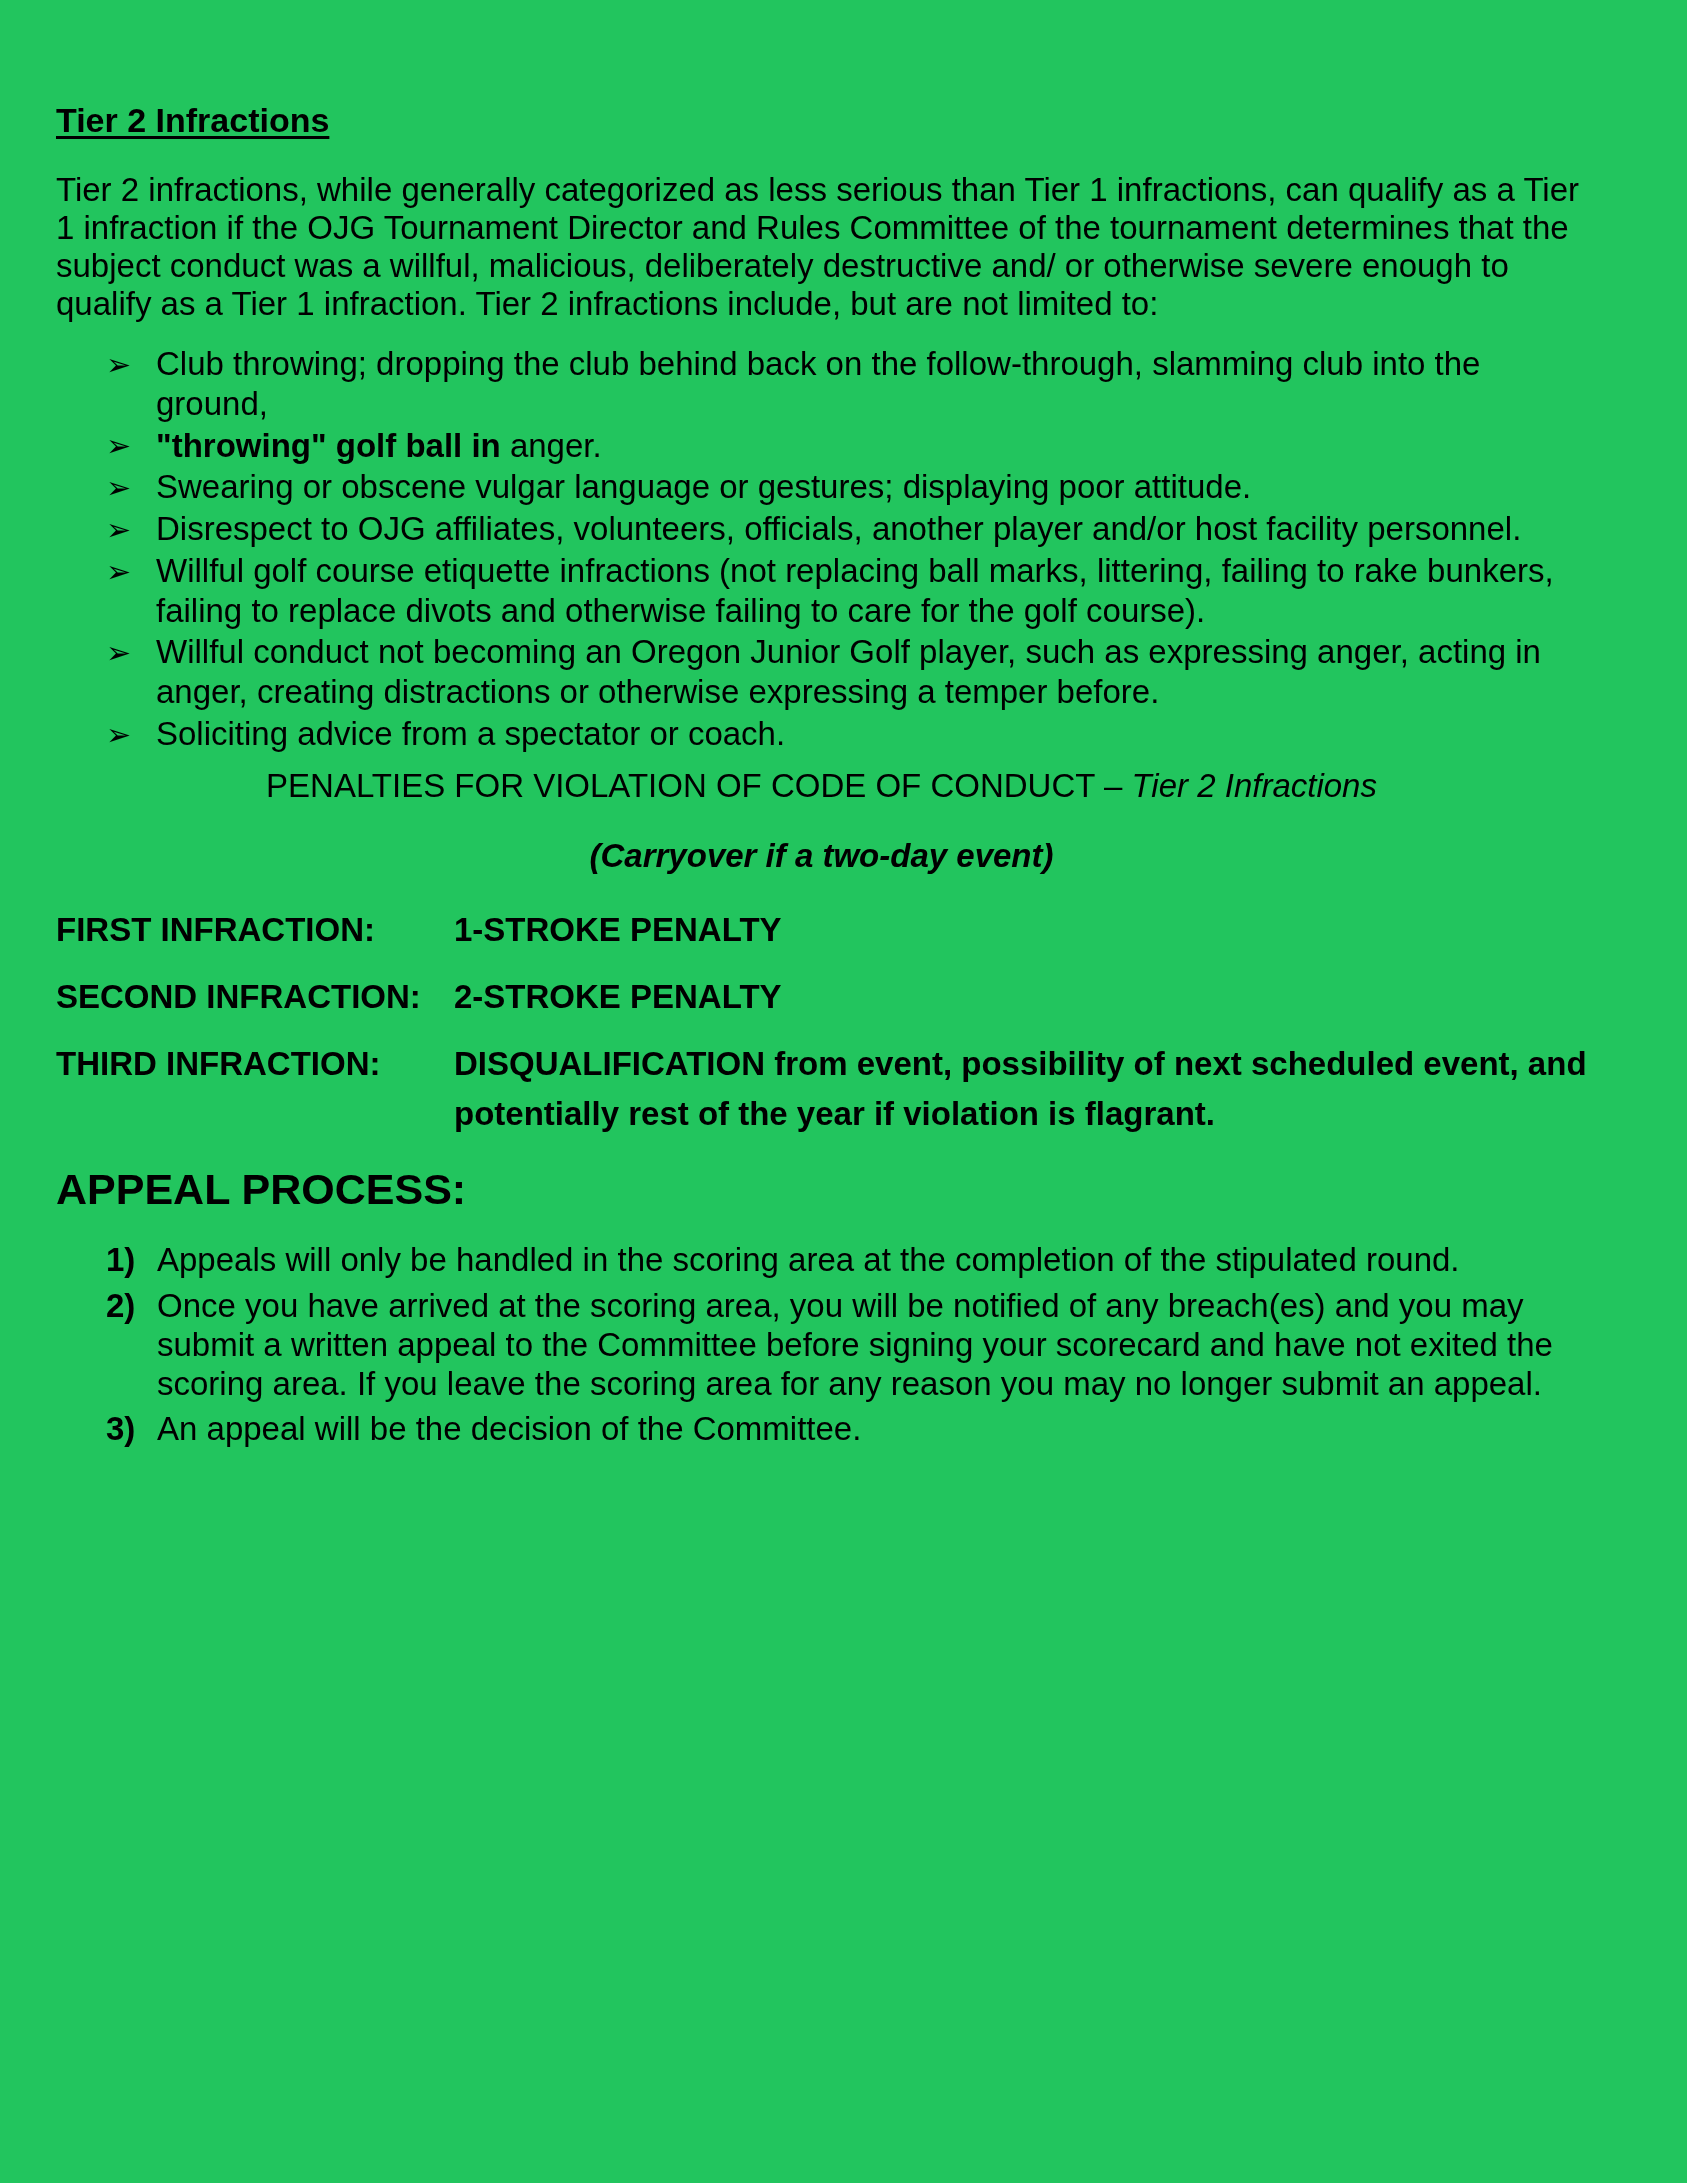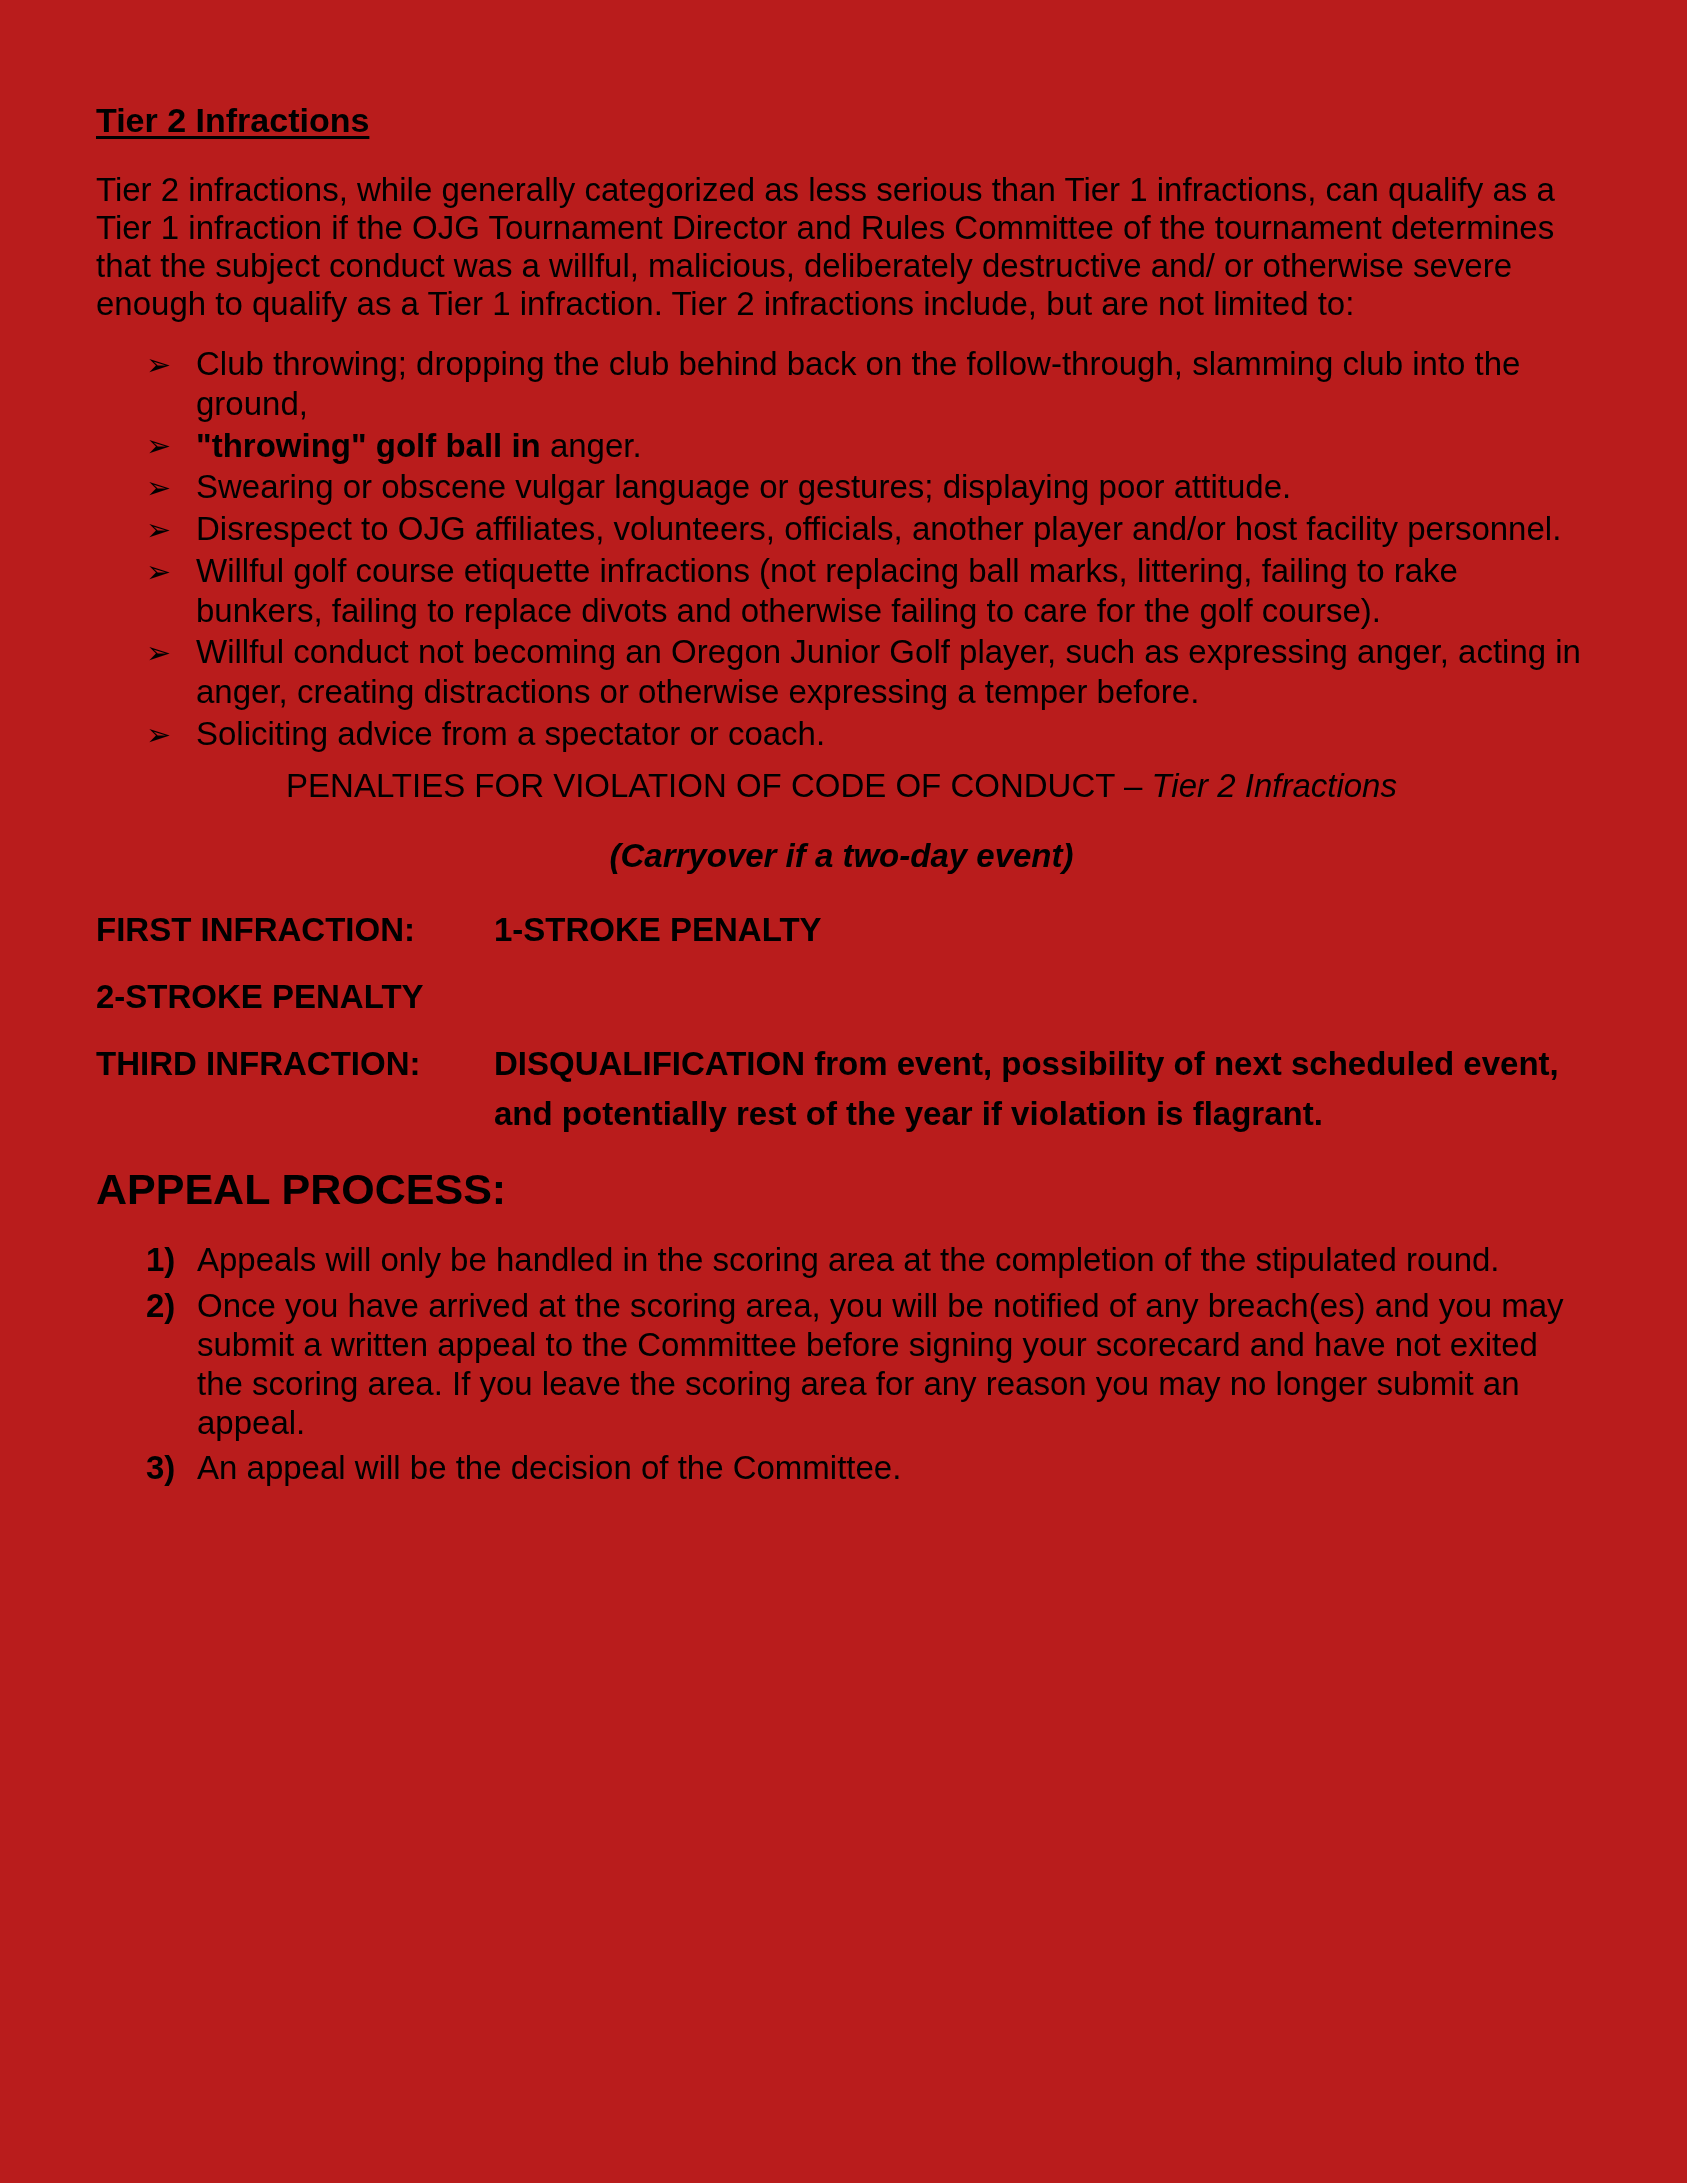--- a/index.html
+++ b/index.html
@@ -3,25 +3,25 @@
 <meta charset="utf-8">
 <style>
   * { box-sizing: border-box; }
   html, body { margin: 0; padding: 0; }
   body { background: #ffffff; }
 
   .page {
     position: relative;
     width: 1687px;
     height: 2183px;
-    background: #b91c1c;
+    background: #22c55e;
     color: #000000;
     font-family: "Liberation Sans", "DejaVu Sans", sans-serif;
     font-size: 33px;
-    padding: 101px 100px 0 96px;
+    padding: 101px 100px 0 56px;
     overflow: hidden;
   }
 
   h1.doc-title {
     margin: 0;
     font-size: 34px;
     line-height: 39px;
     font-weight: 700;
     text-decoration: underline;
     text-decoration-thickness: 3px;
@@ -164,20 +164,21 @@
   <h2 class="pen-heading"><span>PENALTIES FOR VIOLATION OF CODE OF CONDUCT – </span><em>Tier 2 Infractions</em></h2>
 
   <div class="carryover">(Carryover if a two-day event)</div>
 
   <div class="penalty-rows">
     <div class="pen-row">
       <div class="pen-label">FIRST INFRACTION:</div>
       <div class="pen-value">1-STROKE PENALTY</div>
     </div>
     <div class="pen-row">
+      <div class="pen-label">SECOND INFRACTION:</div>
       <div class="pen-value">2-STROKE PENALTY</div>
     </div>
     <div class="pen-row">
       <div class="pen-label">THIRD INFRACTION:</div>
       <div class="pen-value">DISQUALIFICATION from event, possibility of next scheduled event, and potentially rest of the year if violation is flagrant.</div>
     </div>
   </div>
 
   <h2 class="appeal-heading">APPEAL PROCESS:</h2>
 

